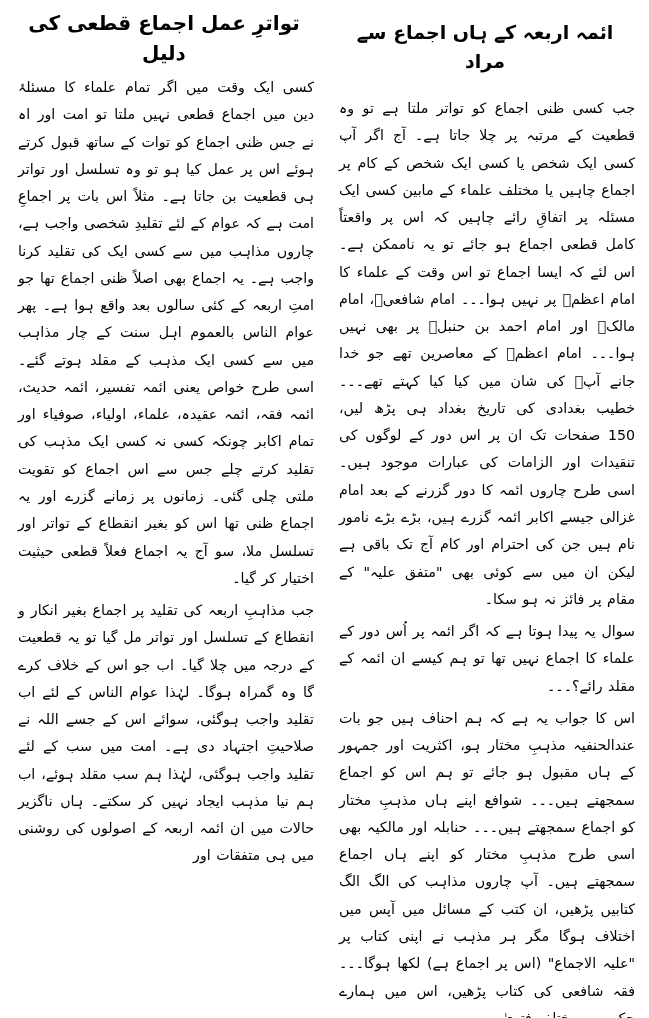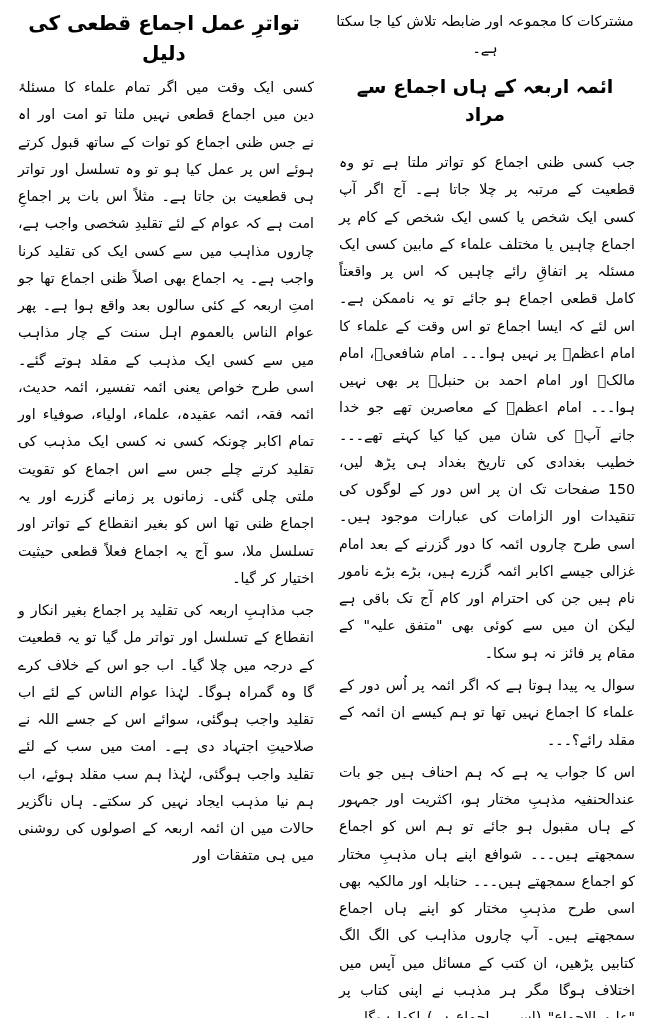--- a/index.html
+++ b/index.html
@@ -70,20 +70,19 @@
 
 <div class="page">
 
   <div class="column col-right">
     <h1 class="heading">تواترِ عمل اجماع قطعی کی دلیل</h1>
     <p class="para">کسی ایک وقت میں اگر تمام علماء کا مسئلۂ دین میں اجماع قطعی نہیں ملتا تو امت اور اہ نے جس ظنی اجماع کو توات کے ساتھ قبول کرتے ہوئے اس پر عمل کیا ہو تو وہ تسلسل اور تواتر ہی قطعیت بن جاتا ہے۔ مثلاً اس بات پر اجماعِ امت ہے کہ عوام کے لئے تقلیدِ شخصی واجب ہے، چاروں مذاہب میں سے کسی ایک کی تقلید کرنا واجب ہے۔ یہ اجماع بھی اصلاً ظنی اجماع تھا جو امتِ اربعہ کے کئی سالوں بعد واقع ہوا ہے۔ پھر عوام الناس بالعموم اہل سنت کے چار مذاہب میں سے کسی ایک مذہب کے مقلد ہوتے گئے۔ اسی طرح خواص یعنی ائمہ تفسیر، ائمہ حدیث، ائمہ فقہ، ائمہ عقیدہ، علماء، اولیاء، صوفیاء اور تمام اکابر چونکہ کسی نہ کسی ایک مذہب کی تقلید کرتے چلے جس سے اس اجماع کو تقویت ملتی چلی گئی۔ زمانوں پر زمانے گزرے اور یہ اجماع ظنی تھا اس کو بغیر انقطاع کے تواتر اور تسلسل ملا، سو آج یہ اجماع فعلاً قطعی حیثیت اختیار کر گیا۔</p>
     <p class="para">جب مذاہبِ اربعہ کی تقلید پر اجماع بغیر انکار و انقطاع کے تسلسل اور تواتر مل گیا تو یہ قطعیت کے درجہ میں چلا گیا۔ اب جو اس کے خلاف کرے گا وہ گمراہ ہوگا۔ لہٰذا عوام الناس کے لئے اب تقلید واجب ہوگئی، سوائے اس کے جسے اللہ نے صلاحیتِ اجتہاد دی ہے۔ امت میں سب کے لئے تقلید واجب ہوگئی، لہٰذا ہم سب مقلد ہوئے، اب ہم نیا مذہب ایجاد نہیں کر سکتے۔ ہاں ناگزیر حالات میں ان ائمہ اربعہ کے اصولوں کی روشنی میں ہی متفقات اور</p>
   </div>
 
   <div class="column col-left">
-    <p class="topline">مشترکات کا مجموعہ اور ضابطہ تلاش کیا جا سکتا ہے۔</p>
     <h2 class="subheading">ائمہ اربعہ کے ہاں اجماع سے مراد</h2>
     <p class="para">جب کسی ظنی اجماع کو تواتر ملتا ہے تو وہ قطعیت کے مرتبہ پر چلا جاتا ہے۔ آج اگر آپ کسی ایک شخص یا کسی ایک شخص کے کام پر اجماع چاہیں یا مختلف علماء کے مابین کسی ایک مسئلہ پر اتفاقِ رائے چاہیں کہ اس پر واقعتاً کامل قطعی اجماع ہو جائے تو یہ ناممکن ہے۔ اس لئے کہ ایسا اجماع تو اس وقت کے علماء کا امام اعظمؒ پر نہیں ہوا۔۔۔ امام شافعیؒ، امام مالکؒ اور امام احمد بن حنبلؒ پر بھی نہیں ہوا۔۔۔ امام اعظمؒ کے معاصرین تھے جو خدا جانے آپؒ کی شان میں کیا کیا کہتے تھے۔۔۔ خطیب بغدادی کی تاریخ بغداد ہی پڑھ لیں، 150 صفحات تک ان پر اس دور کے لوگوں کی تنقیدات اور الزامات کی عبارات موجود ہیں۔ اسی طرح چاروں ائمہ کا دور گزرنے کے بعد امام غزالی جیسے اکابر ائمہ گزرے ہیں، بڑے بڑے نامور نام ہیں جن کی احترام اور کام آج تک باقی ہے لیکن ان میں سے کوئی بھی "متفق علیہ" کے مقام پر فائز نہ ہو سکا۔</p>
     <p class="para">سوال یہ پیدا ہوتا ہے کہ اگر ائمہ پر اُس دور کے علماء کا اجماع نہیں تھا تو ہم کیسے ان ائمہ کے مقلد رائے؟۔۔۔</p>
     <p class="para">اس کا جواب یہ ہے کہ ہم احناف ہیں جو بات عندالحنفیہ مذہبِ مختار ہو، اکثریت اور جمہور کے ہاں مقبول ہو جائے تو ہم اس کو اجماع سمجھتے ہیں۔۔۔ شوافع اپنے ہاں مذہبِ مختار کو اجماع سمجھتے ہیں۔۔۔ حنابلہ اور مالکیہ بھی اسی طرح مذہبِ مختار کو اپنے ہاں اجماع سمجھتے ہیں۔ آپ چاروں مذاہب کی الگ الگ کتابیں پڑھیں، ان کتب کے مسائل میں آپس میں اختلاف ہوگا مگر ہر مذہب نے اپنی کتاب پر "علیہ الاجماع" (اس پر اجماع ہے) لکھا ہوگا۔۔۔ فقہ شافعی کی کتاب پڑھیں، اس میں ہمارے حکم سے مختلف فتویٰ</p>
   </div>
 
 </div>
 
 </body></html>

